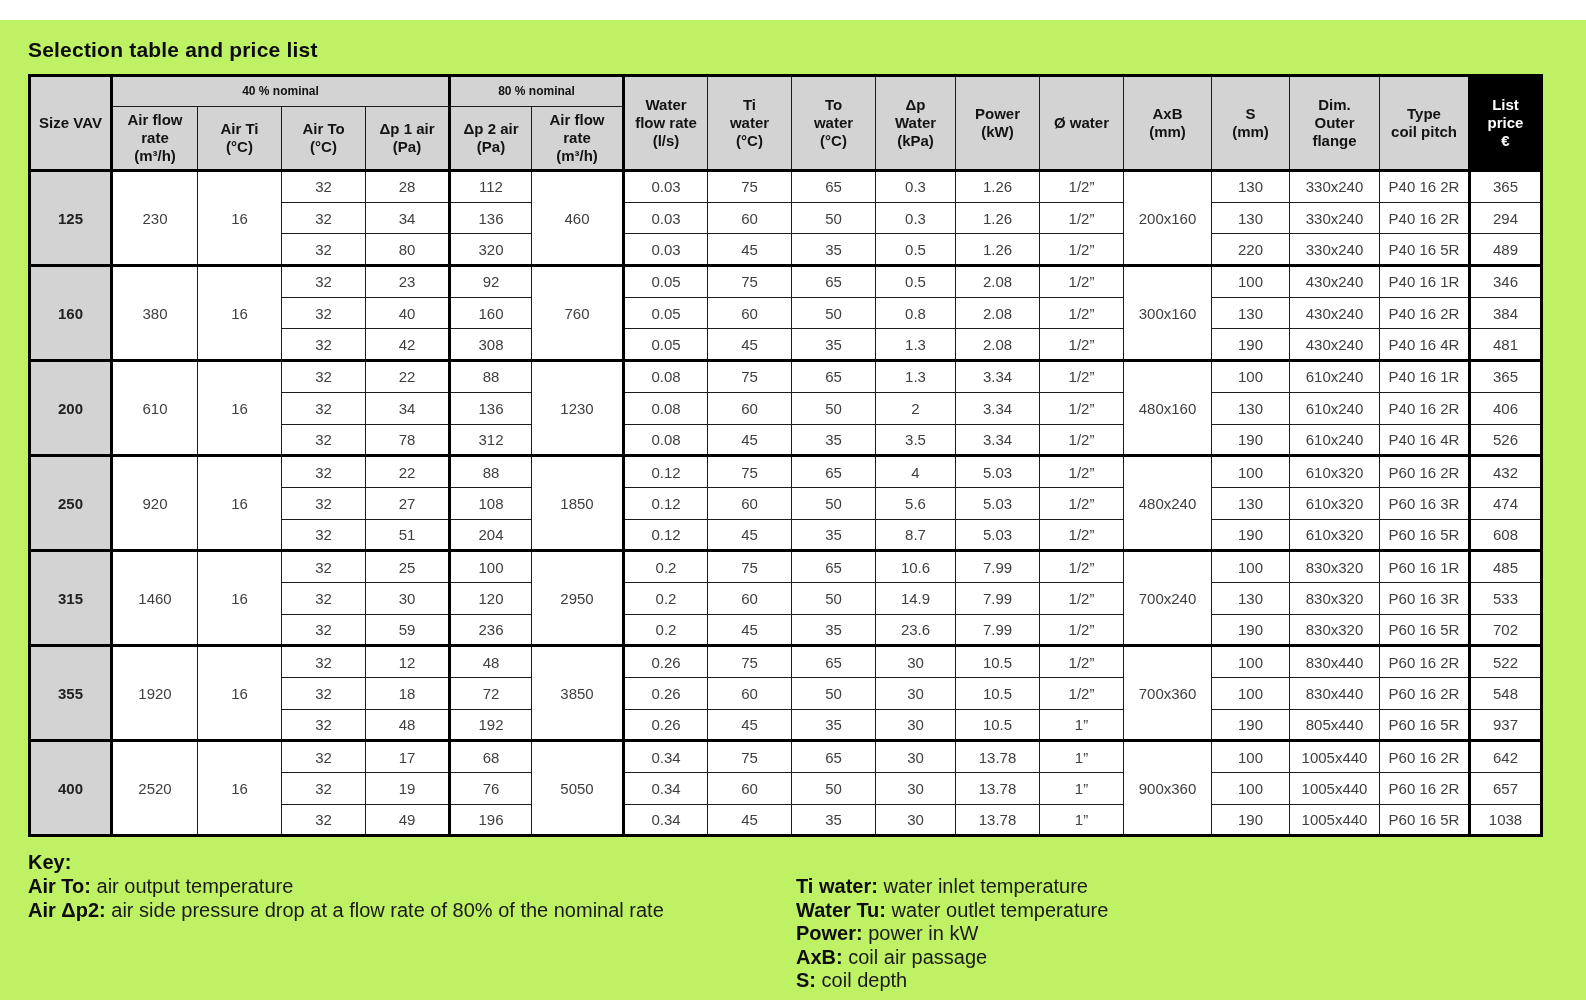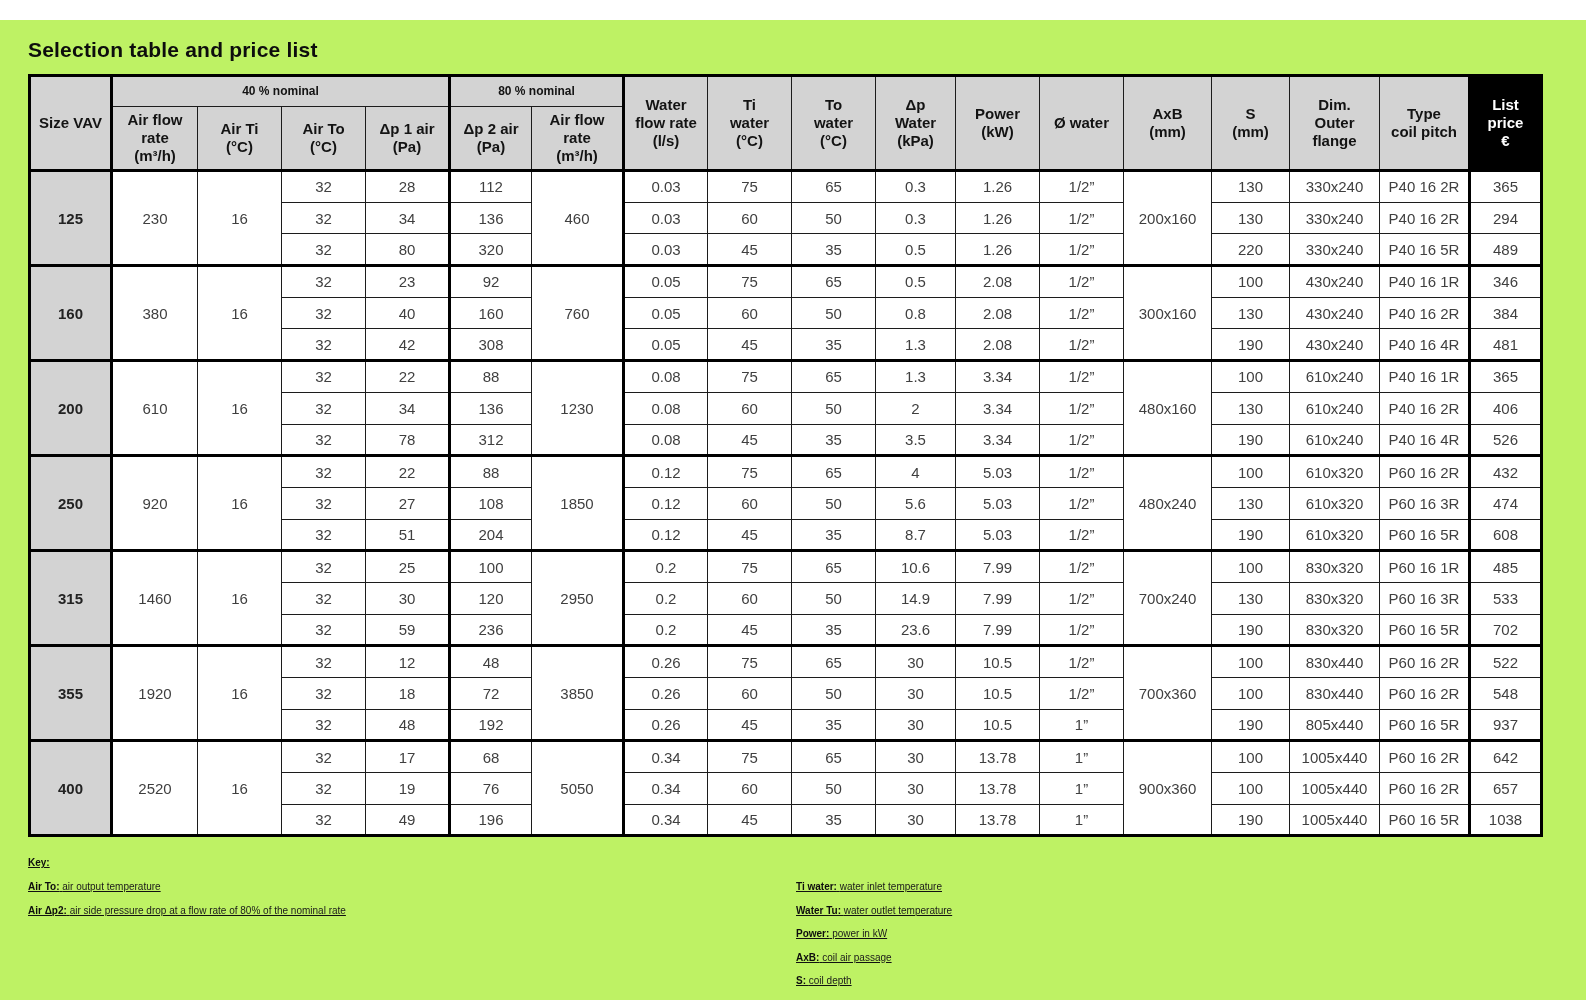--- a/index.html
+++ b/index.html
@@ -64,24 +64,23 @@
   .sel-table tbody td.c-size {
     background: #d3d3d3;
     font-weight: bold;
     color: #222222;
   }
   .br-thick { border-right: 3px solid #000000 !important; }
   .sel-table tbody tr.group-start td { border-top: 3px solid #000000; }
   .key {
     display: flex;
     margin-top: 14px;
-    font-size: 10px;
+    font-size: 20px;
     line-height: 23.6px;
     color: #111111;
-    text-decoration: underline;
   }
   .key-col-left { width: 768px; flex: 0 0 auto; }
   .key-col-right { margin-top: 23.6px; }
   .key-term { font-weight: bold; color: #0d0d0d; }
   .key-def { color: #1a1a1a; }
 </style>
 </head>
 <body>
 
 <div class="page">

